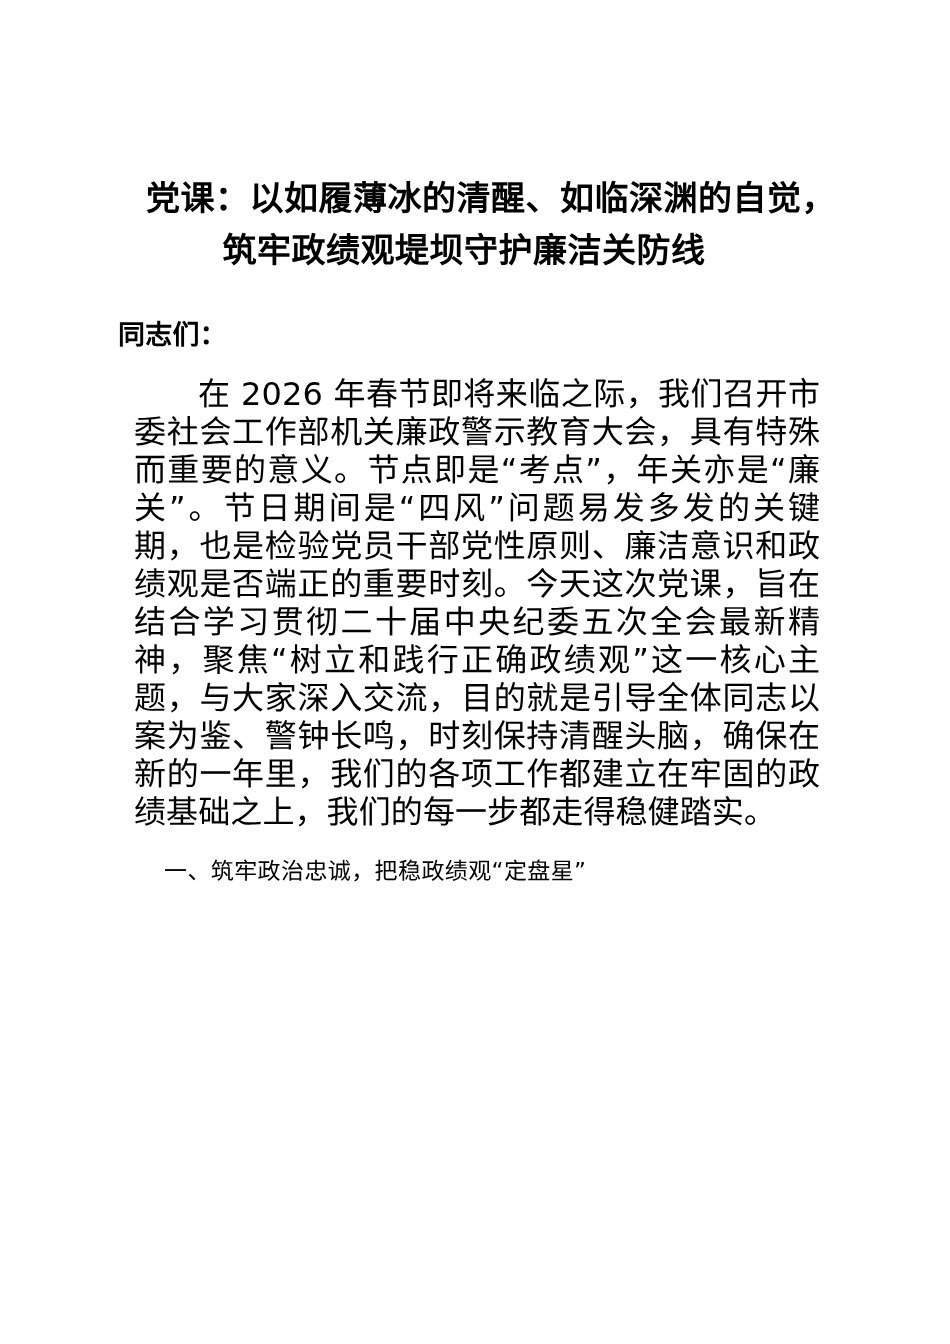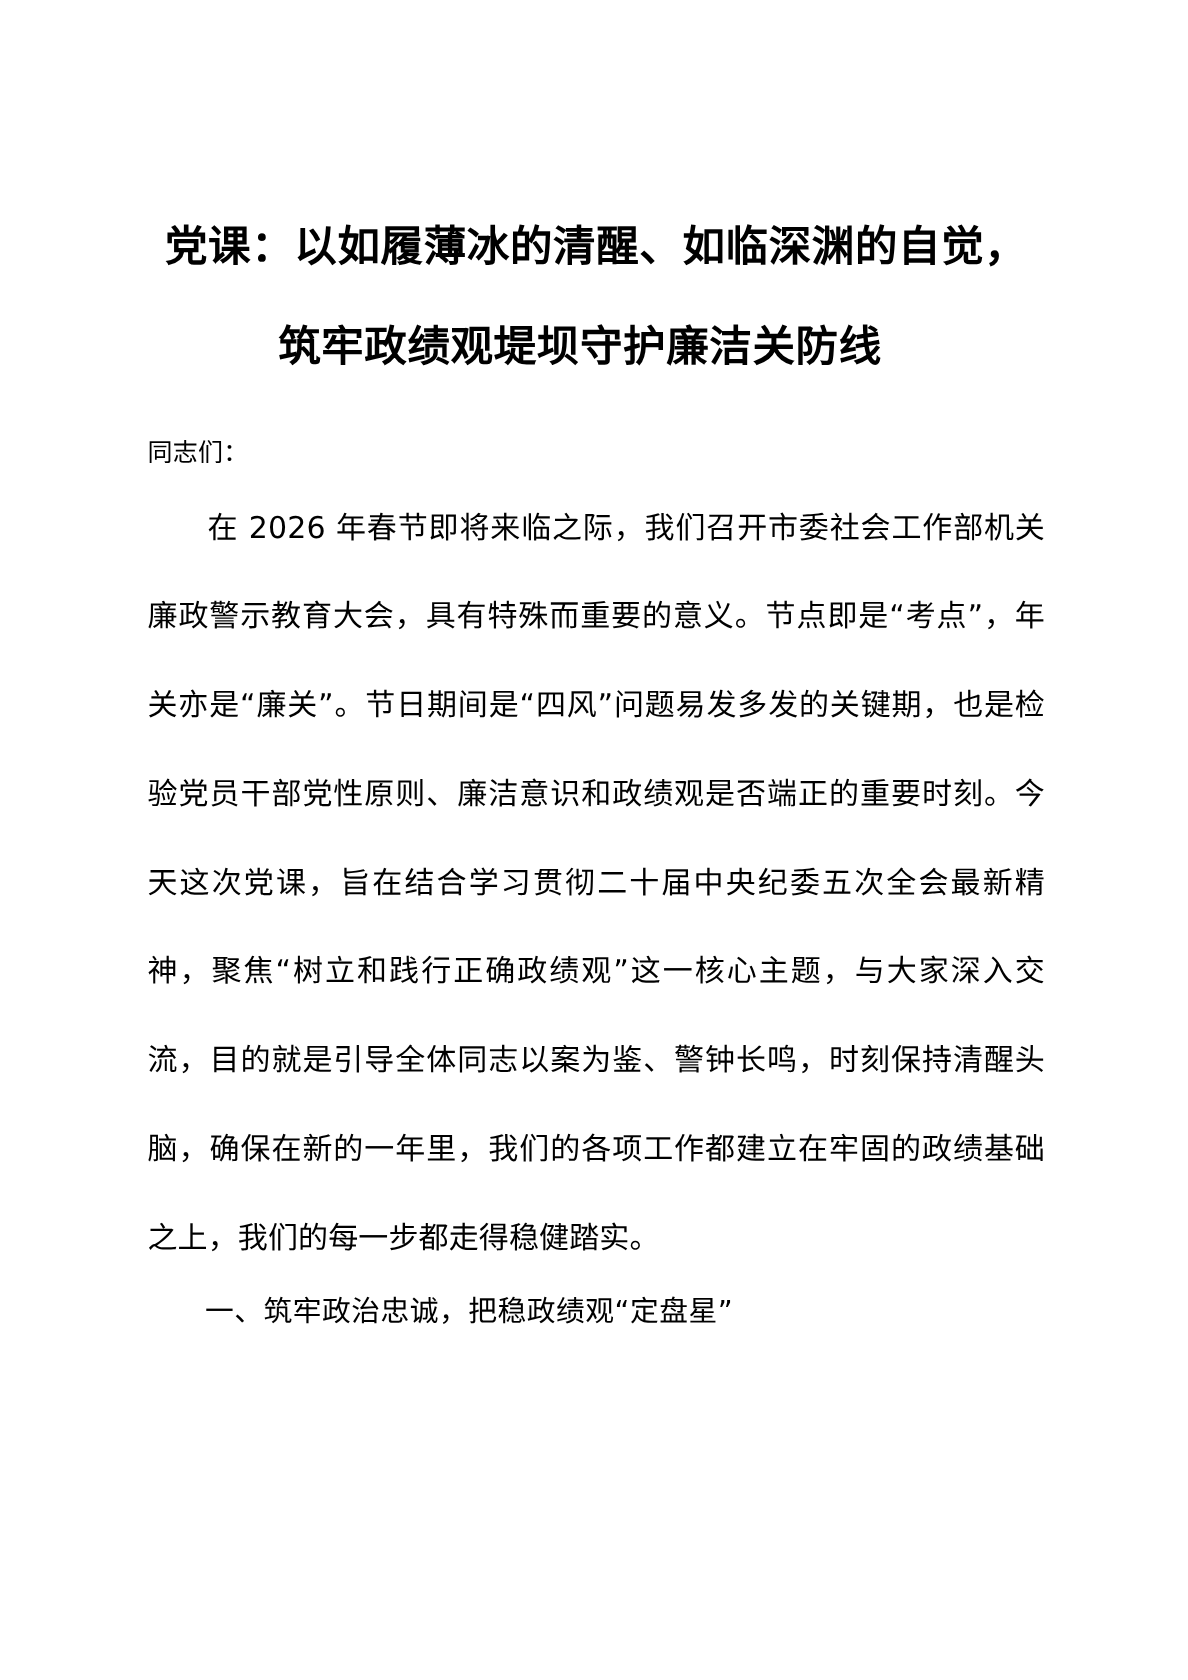--- a/index.html
+++ b/index.html
@@ -37,42 +37,42 @@
     font-weight: bold;
     text-align: center;
     letter-spacing: 0.5px;
     font-family: "DejaVu Sans", "Liberation Sans", sans-serif;
     word-break: break-all;
   }
   .title-line {
     display: block;
   }
   .title-line-1 {
-    text-align: center;
+    text-align: right;
     margin-left: 0;
   }
   .title-line-2 {
     text-align: center;
     padding-right: 26px;
-    margin-top: 28px;
   }
 
   
   .salutation {
     margin: 0;
     padding-top: 34px;
-    font-size: 20px;
+    font-size: 27px;
     line-height: 49px;
     text-align: left;
     letter-spacing: 0.2px;
+    font-weight: bold;
   }
   .para {
-    margin: 0;
-    font-size: 24px;
-    line-height: 71px;
+    margin: 16px;
+    font-size: 32px;
+    line-height: 38px;
     text-align: justify;
     text-align-last: left;
     text-justify: inter-character;
     text-indent: 2em;
     letter-spacing: 0.1px;
     word-break: break-all;
   }
   .section-heading {
     margin: 0;
     font-size: 23px;

